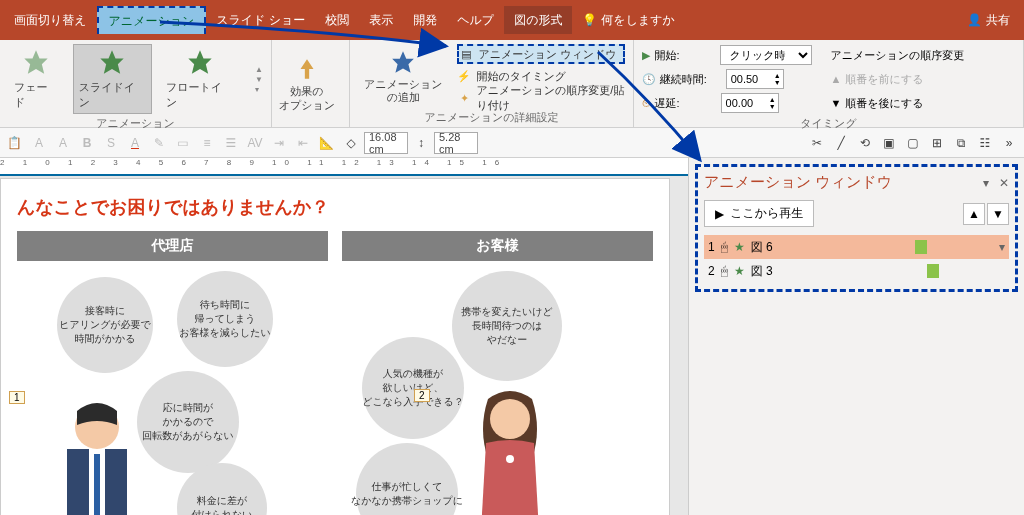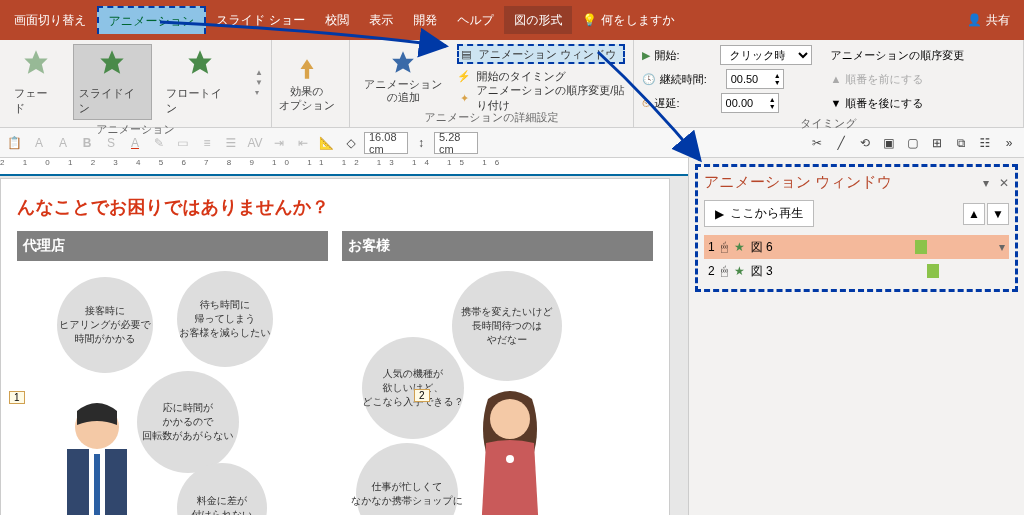--- a/index.html
+++ b/index.html
@@ -10,21 +10,21 @@
 .menubar .tab.active{background:#8dc3e6;color:#063;border:2px dashed #0039a6;border-bottom:none}
 .menubar .spacer{flex:1}
 .menubar .share{padding:0 10px;display:flex;align-items:center;gap:4px}
 .tellme{display:flex;align-items:center;gap:4px;padding:0 10px;color:#fff}
 
 .ribbon{height:88px;background:#f3f2f1;display:flex;border-bottom:1px solid #d0d0d0}
 .ribbon-group{display:flex;flex-direction:column;border-right:1px solid #d0d0d0;padding:4px 8px 2px}
 .ribbon-group .body{flex:1;display:flex;align-items:center;gap:8px}
 .ribbon-group .label{text-align:center;font-size:11px;color:#666;padding-top:2px}
 
-.anim-btn{display:flex;flex-direction:column;align-items:center;gap:10px;padding:4px 6px;cursor:pointer}
+.anim-btn{display:flex;flex-direction:column;align-items:center;gap:4px;padding:4px 6px;cursor:pointer}
 .anim-btn.sel{background:#d0d0d0;box-shadow:inset 0 0 0 1px #aaa}
 .anim-btn .star{width:28px;height:28px;position:relative}
 .anim-btn .star svg{width:100%;height:100%}
 .anim-btn .txt{font-size:11px;color:#444}
 
 .vbtn{display:flex;flex-direction:column;align-items:center;gap:2px;padding:4px 6px;cursor:pointer;text-align:center}
 .vbtn .ic{width:28px;height:28px;display:flex;align-items:center;justify-content:center}
 .vbtn .txt{font-size:11px;color:#444;line-height:1.2}
 
 .opts-col{display:flex;flex-direction:column;gap:2px;font-size:11px;color:#333}
@@ -44,21 +44,21 @@
 .fmt-bar .size-box{border:1px solid #ababab;background:#fff;color:#444;width:44px;height:22px;display:flex;align-items:center;padding:0 4px;font-size:11px}
 .fmt-bar .active-ic{color:#444}
 
 .workarea{display:flex;height:calc(515px - 28px - 88px - 30px)}
 .canvas{flex:1;background:#e7e7e7;position:relative;overflow:hidden}
 .ruler{height:18px;background:#fff;border-bottom:2px solid #0369a1;font-size:8px;color:#666;letter-spacing:8px;white-space:nowrap;padding-left:0}
 .slide{position:absolute;left:0;top:20px;background:#fff;width:670px;height:560px;border:1px solid #ccc;padding:16px}
 .slide-title{color:#d63616;font-weight:bold;font-size:18px;margin-bottom:12px}
 .cols{display:flex;gap:14px}
 .col{flex:1}
-.col-head{background:#808080;color:#fff;text-align:left;padding:6px;font-weight:bold;font-size:14px;margin-bottom:8px}
+.col-head{background:#808080;color:#fff;text-align:center;padding:6px;font-weight:bold;font-size:14px;margin-bottom:8px}
 .bubble{background:#ddd;border-radius:50%;width:96px;height:96px;display:flex;align-items:center;justify-content:center;text-align:center;font-size:10px;padding:8px;color:#333;position:absolute}
 .bubble.tail:after{content:"";position:absolute;bottom:-8px;left:40%;border:8px solid transparent;border-top-color:#ddd}
 .person-box{position:absolute}
 .tag{position:absolute;border:1px solid #d0a050;background:#fffbe6;font-size:10px;padding:0 4px}
 
 .anim-pane{width:336px;background:#f3f2f1;border-left:1px solid #ccc;display:flex;flex-direction:column}
 .anim-pane-box{margin:6px;border:3px dashed #0039a6;flex:0 0 auto;background:#f3f2f1;padding:6px}
 .anim-pane-title{color:#b7472a;font-size:15px;display:flex;align-items:center;justify-content:space-between;margin-bottom:8px}
 .play-row{display:flex;align-items:center;gap:6px;margin-bottom:8px}
 .play-btn{border:1px solid #bbb;background:#fff;padding:4px 10px;display:flex;align-items:center;gap:6px}

